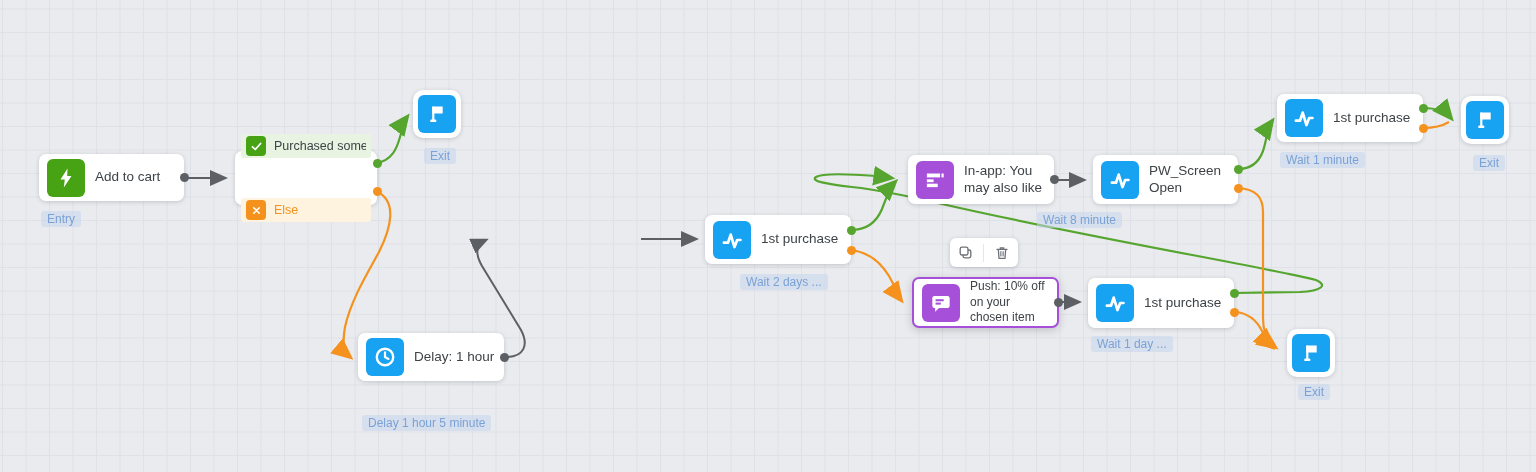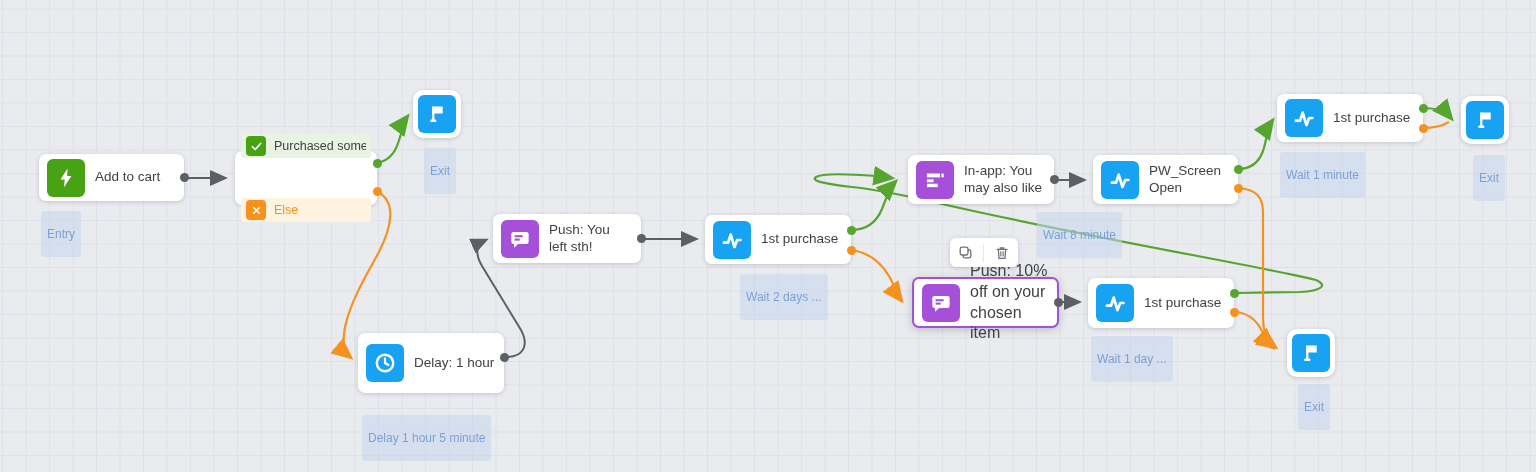--- a/index.html
+++ b/index.html
@@ -21,30 +21,30 @@
   }
   .node.selected{border:2px solid #a64fd8;box-shadow:0 2px 8px rgba(60,64,67,.25);}
   .icon-sq{
     width:38px;height:38px;border-radius:6px;flex:0 0 38px;
     display:flex;align-items:center;justify-content:center;margin-right:10px;
   }
   .bg-green{background:#47a214;}
   .bg-blue{background:#18a2f2;}
   .bg-purple{background:#a64fd8;}
   .node-label{font-size:13.5px;color:#3e4347;line-height:1.25;}
-  .node-label.small{font-size:16px;line-height:1.3;}
+  .node-label.small{font-size:12px;line-height:1.3;}
   .wrapany{overflow-wrap:anywhere;}
   .port{position:absolute;width:9px;height:9px;border-radius:50%;z-index:3;}
   .port.right{right:-5px;}
   .port-gray{background:#5c6065;}
   .port-green{background:#55a52e;}
   .port-orange{background:#f5921e;}
   .tag{
     position:absolute;z-index:2;font-size:12px;color:#7aa2d6;
-    background:rgba(199,214,235,.55);padding:16px 6px;border-radius:3px;
+    background:rgba(199,214,235,.55);padding:1px 6px;border-radius:3px;
     white-space:nowrap;
   }
   .exit-card{
     position:absolute;z-index:2;width:48px;height:48px;background:#fff;border-radius:10px;
     box-shadow:0 1px 4px rgba(60,64,67,.22);display:flex;align-items:center;justify-content:center;
   }
   .exit-inner{width:38px;height:38px;border-radius:6px;background:#18a2f2;
     display:flex;align-items:center;justify-content:center;}
   .cond-rows{display:flex;flex-direction:column;gap:4px;width:100%;}
   .cond-row{display:flex;align-items:center;border-radius:3px;padding:2px 5px;gap:8px;}
@@ -137,34 +137,22 @@
     <div class="exit-inner">
       <svg width="24" height="24" viewBox="0 0 24 24">
         <rect x="7.2" y="4.5" width="2.2" height="14" rx="1" fill="#fff"></rect>
         <rect x="7.2" y="4.5" width="10.5" height="7" fill="#fff"></rect>
         <rect x="5.2" y="17.5" width="6.2" height="2.6" rx="1.2" fill="#fff"></rect>
       </svg>
     </div>
   </div>
   <span class="tag" style="left:424px;top:148px;">Exit</span>
 
-  <div class="node" style="left:493px;top:214px;width:148px;height:49px;">
-    <div class="icon-sq bg-purple">
-      <svg width="26" height="26" viewBox="0 0 24 24">
-        <rect x="4" y="5.5" width="16" height="11" rx="2" fill="#fff"></rect>
-        <path d="M6.5 16 L6.5 20 L11 16 Z" fill="#fff"></path>
-        <rect x="7" y="8.5" width="7.5" height="1.9" fill="#a64fd8"></rect>
-        <rect x="7" y="11.6" width="4.8" height="1.9" fill="#a64fd8"></rect>
-      </svg>
-    </div>
-    <span class="node-label" style="width:82px;">Push: You left sth!</span>
-    <span class="port right port-gray" style="top:20px;"></span>
-  </div>
-
-  <div class="node" style="left:358px;top:333px;width:146px;height:60px;">
+
+  <div class="node" style="left:358px;top:333px;width:146px;height:48px;">
     <div class="icon-sq bg-blue">
       <svg width="26" height="26" viewBox="0 0 24 24">
         <circle cx="12" cy="12" r="7.6" stroke="#fff" stroke-width="2.2" fill="none"></circle>
         <path d="M12 7.8 V12 L15.2 13.8" stroke="#fff" stroke-width="2" fill="none" stroke-linecap="round"></path>
       </svg>
     </div>
     <span class="node-label">Delay: 1 hour</span>
     <span class="port right port-gray" style="top:19.5px;"></span>
   </div>
   <span class="tag" style="left:362px;top:383px;margin-top:32px;">Delay 1 hour 5 minute</span>

